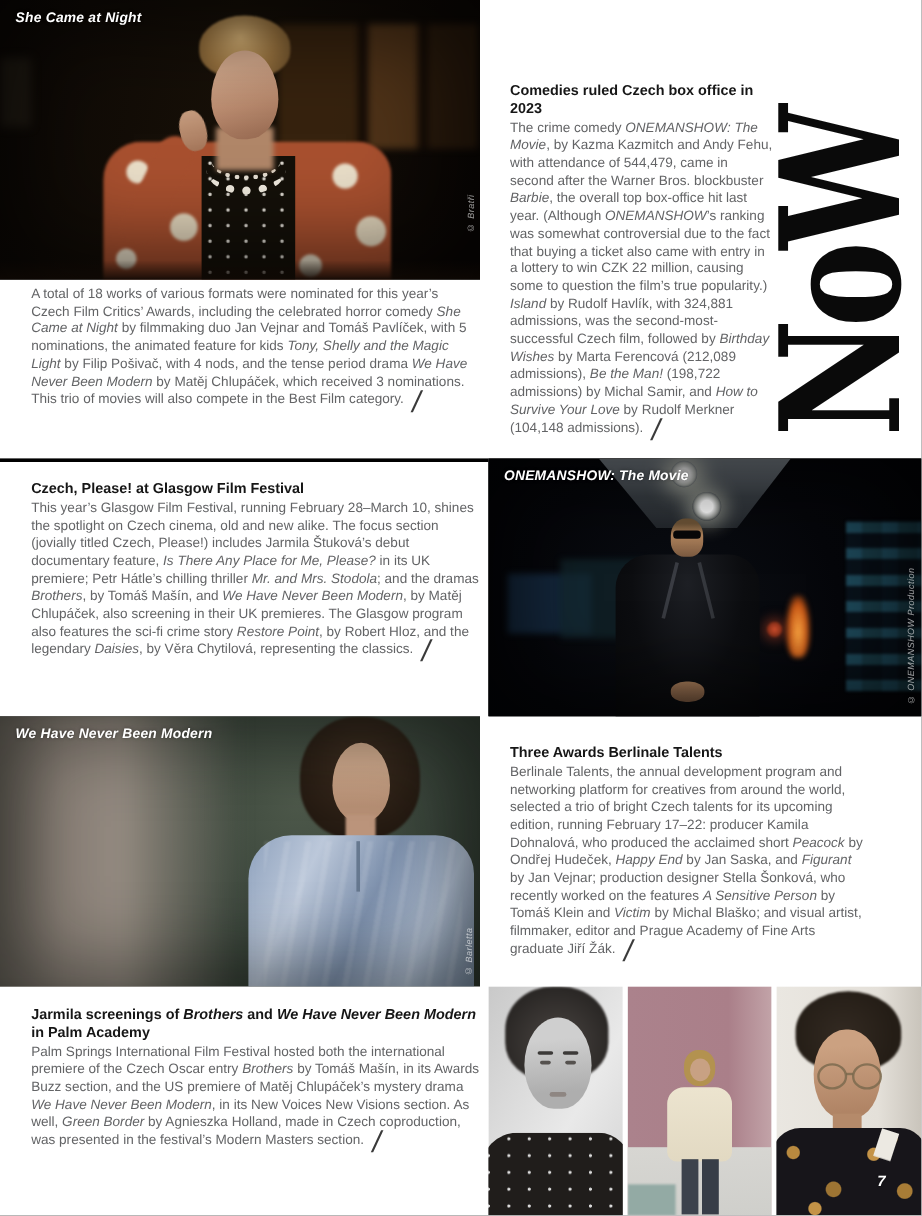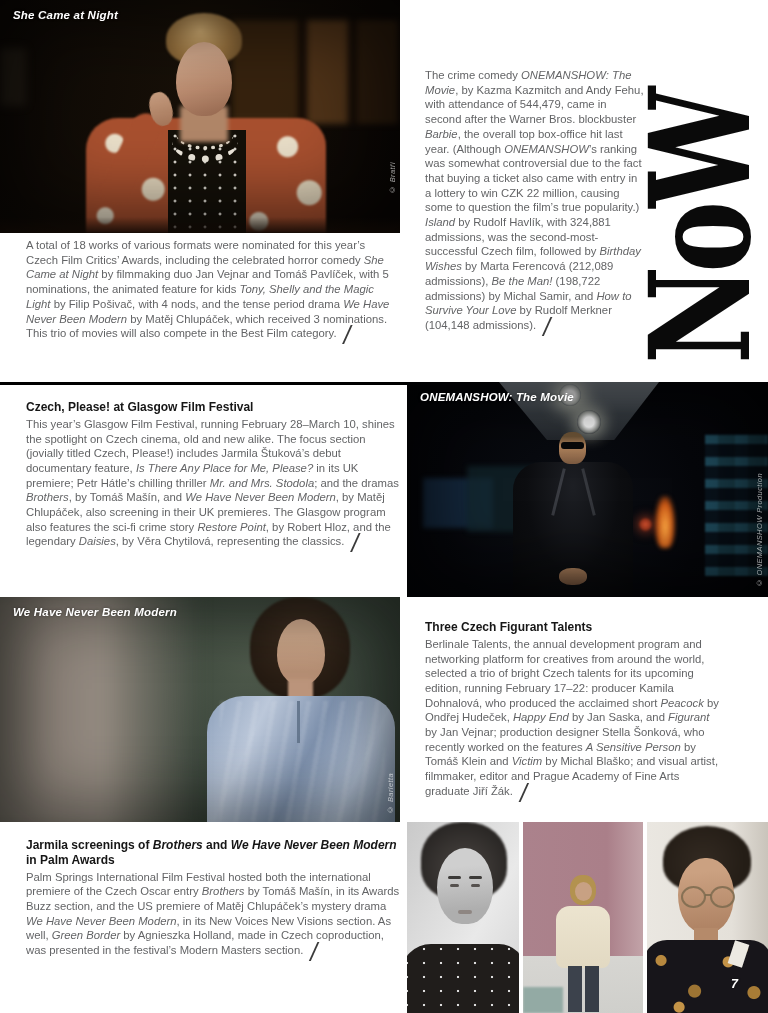--- a/index.html
+++ b/index.html
@@ -205,20 +205,21 @@
 
   <div class="now-art">
     <span>NoW</span>
   </div>
 
   <article class="story" style="left:26px;top:238px;width:372px">
     <p><span>A total of 18 works of various formats were nominated for this year’s Czech Film Critics’ Awards, including the celebrated horror comedy </span><i>She Came at Night</i><span> by filmmaking duo Jan Vejnar and Tomáš Pavlíček, with 5 nominations, the animated feature for kids </span><i>Tony, Shelly and the Magic Light</i><span> by Filip Pošivač, with 4 nods, and the tense period drama </span><i>We Have Never Been Modern</i><span> by Matěj Chlupáček, which received 3 nominations. This trio of movies will also compete in the Best Film category.</span><span class="endmark">/</span></p>
   </article>
 
   <article class="story" style="left:425px;top:68px;width:221px">
+    <h2><span>Comedies ruled Czech box office in 2023</span></h2>
     <p><span>The crime comedy </span><i>ONEMANSHOW: The Movie</i><span>, by Kazma Kazmitch and Andy Fehu, with attendance of 544,479, came in second after the Warner Bros. blockbuster </span><i>Barbie</i><span>, the overall top box-office hit last year. (Although </span><i>ONEMANSHOW</i><span>’s ranking was somewhat controversial due to the fact that buying a ticket also came with entry in a lottery to win CZK 22 million, causing some to question the film’s true popularity.) </span><i>Island</i><span> by Rudolf Havlík, with 324,881 admissions, was the second-most-successful Czech film, followed by </span><i>Birthday Wishes</i><span> by Marta Ferencová (212,089 admissions), </span><i>Be the Man!</i><span> (198,722 admissions) by Michal Samir, and </span><i>How to Survive Your Love</i><span> by Rudolf Merkner (104,148 admissions).</span><span class="endmark">/</span></p>
   </article>
 
   <div class="rule"></div>
 
   <article class="story" style="left:26px;top:400px;width:376px">
     <h2><span>Czech, Please! at Glasgow Film Festival</span></h2>
     <p><span>This year’s Glasgow Film Festival, running February 28–March 10, shines the spotlight on Czech cinema, old and new alike. The focus section (jovially titled Czech, Please!) includes Jarmila Štuková’s debut documentary feature, </span><i>Is There Any Place for Me, Please?</i><span> in its UK premiere; Petr Hátle’s chilling thriller </span><i>Mr. and Mrs. Stodola</i><span>; and the dramas </span><i>Brothers</i><span>, by Tomáš Mašín, and </span><i>We Have Never Been Modern</i><span>, by Matěj Chlupáček, also screening in their UK premieres. The Glasgow program also features the sci-fi crime story </span><i>Restore Point</i><span>, by Robert Hloz, and the legendary </span><i>Daisies</i><span>, by Věra Chytilová, representing the classics.</span><span class="endmark">/</span></p>
   </article>
 
@@ -251,26 +252,26 @@
     <div class="p3-blouse"></div>
     <div class="p3-sheen"></div>
     <div class="p3-key"></div>
     <div class="p3-fg"></div>
     <div class="p3-vig"></div>
     <figcaption class="photo-cap">We Have Never Been Modern</figcaption>
     <span class="photo-credit" style="right:5px;bottom:8px">© Barletta</span>
   </figure>
 
   <article class="story" style="left:425px;top:620px;width:294px">
-    <h2><span>Three Czech Figurant Talents</span></h2>
+    <h2><span>Three Awards Berlinale Talents</span></h2>
     <p><span>Berlinale Talents, the annual development program and networking platform for creatives from around the world, selected a trio of bright Czech talents for its upcoming edition, running February 17–22: producer Kamila Dohnalová, who produced the acclaimed short </span><i>Peacock</i><span> by Ondřej Hudeček, </span><i>Happy End</i><span> by Jan Saska, and </span><i>Figurant</i><span> by Jan Vejnar; production designer Stella Šonková, who recently worked on the features </span><i>A Sensitive Person</i><span> by Tomáš Klein and </span><i>Victim</i><span> by Michal Blaško; and visual artist, filmmaker, editor and Prague Academy of Fine Arts graduate Jiří Žák.</span><span class="endmark">/</span></p>
   </article>
 
   <article class="story" style="left:26px;top:838px;width:376px">
-    <h2><span>Jarmila screenings of </span><i>Brothers</i><span> and </span><i>We Have Never Been Modern</i><span> in Palm Awards</span></h2>
+    <h2><span>Jarmila screenings of </span><i>Brothers</i><span> and </span><i>We Have Never Been Modern</i><span> in Palm Academy</span></h2>
     <p><span>Palm Springs International Film Festival hosted both the international premiere of the Czech Oscar entry </span><i>Brothers</i><span> by Tomáš Mašín, in its Awards Buzz section, and the US premiere of Matěj Chlupáček’s mystery drama </span><i>We Have Never Been Modern</i><span>, in its New Voices New Visions section. As well, </span><i>Green Border</i><span> by Agnieszka Holland, made in Czech coproduction, was presented in the festival’s Modern Masters section.</span><span class="endmark">/</span></p>
   </article>
 
   <div class="strip">
     <div class="pt" id="pt1">
       <div class="a-bg"></div>
       <div class="a-hair"></div>
       <div class="a-face"></div>
       <div class="a-brow1"></div>
       <div class="a-brow2"></div>

